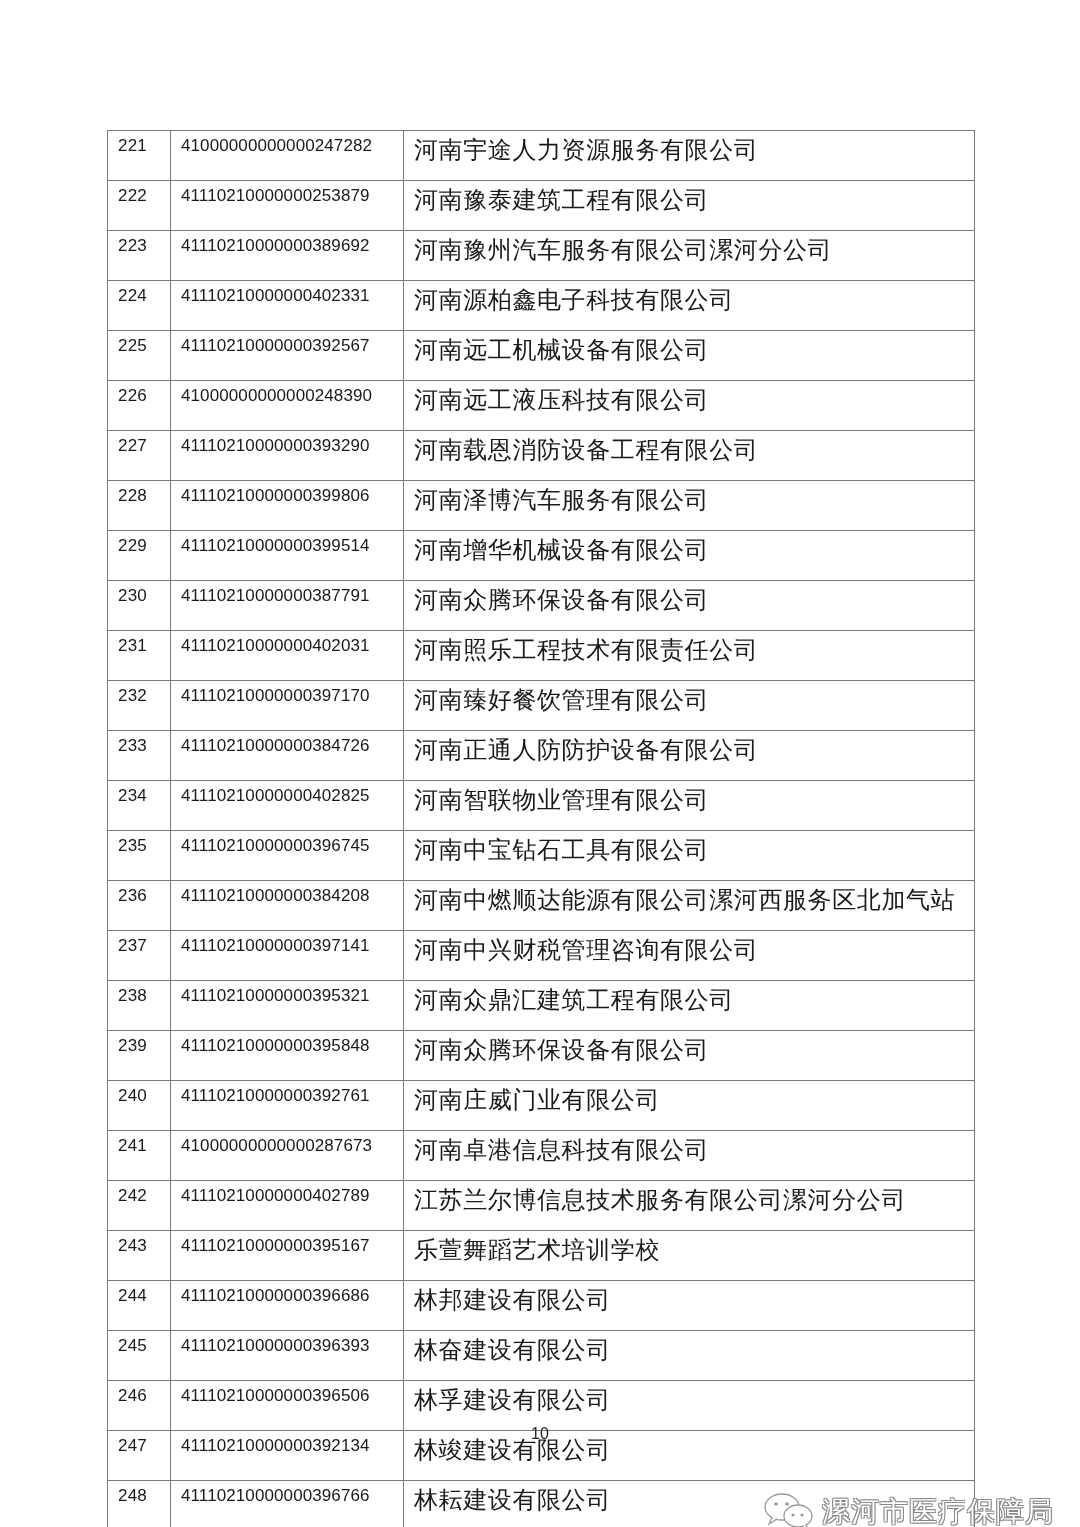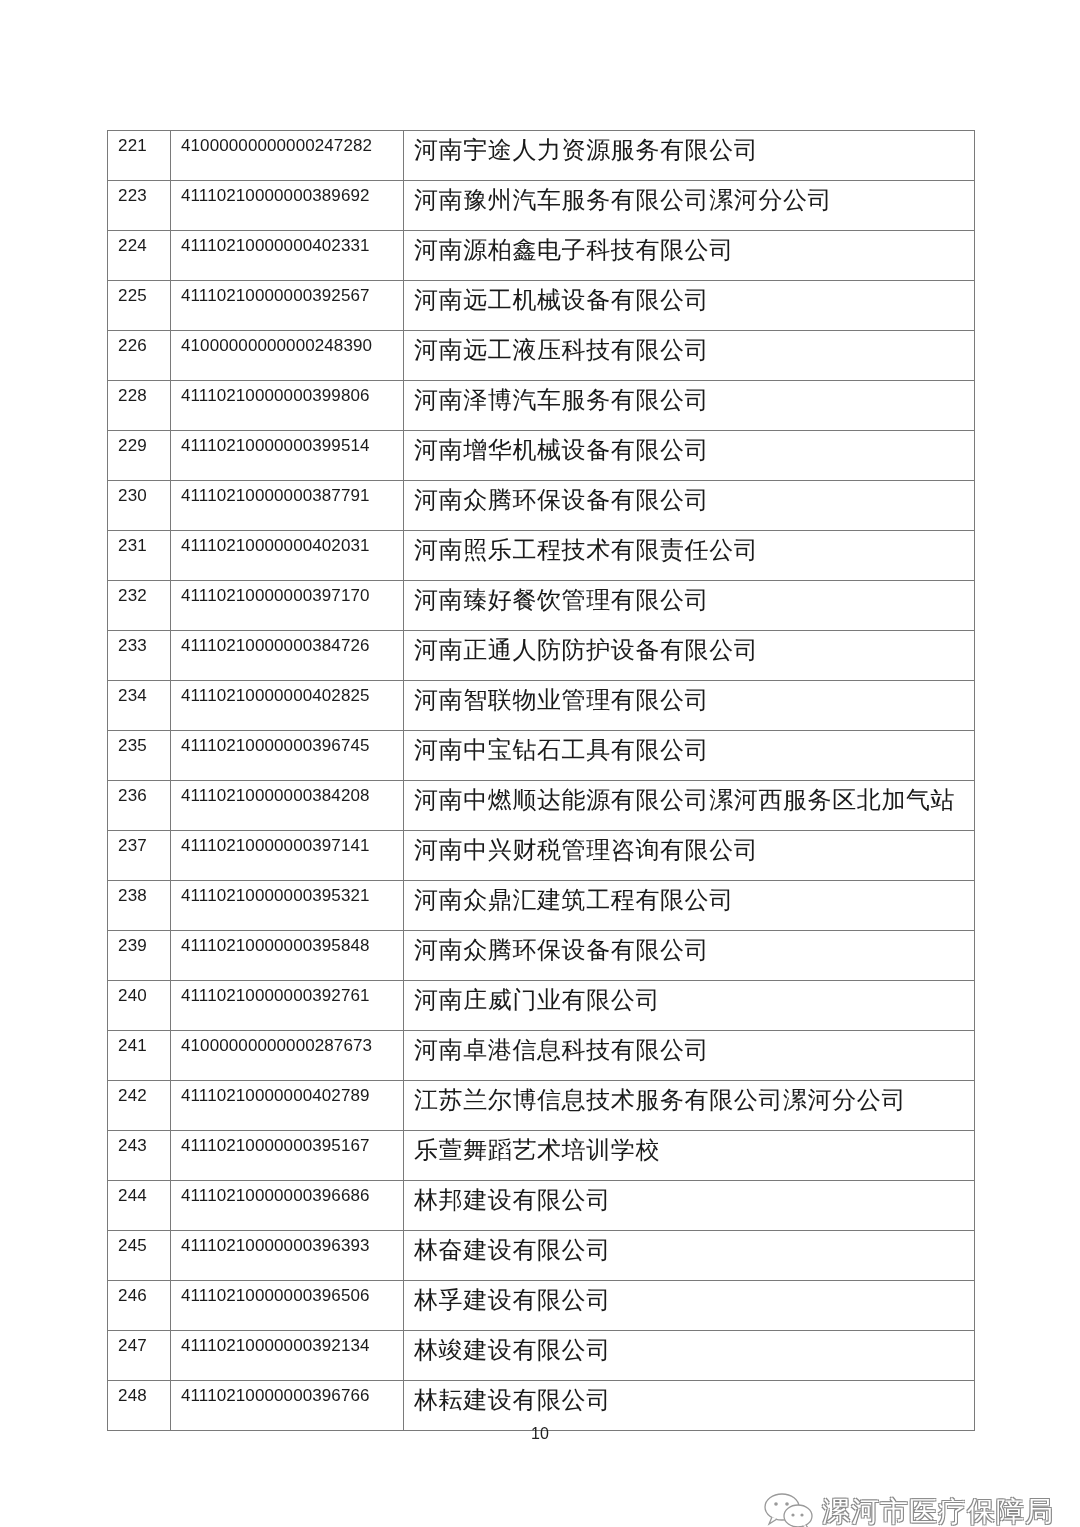--- a/index.html
+++ b/index.html
@@ -107,38 +107,48 @@
       <col class="c-name">
     </colgroup>
     <tbody id="roster-body">
 
     <tr>
           <td class="cell-idx">221</td>
           <td class="cell-code">41000000000000247282</td>
           <td class="cell-name">河南宇途人力资源服务有限公司</td>
         </tr>
         <tr>
+          <td class="cell-idx">222</td>
+          <td class="cell-code">41110210000000253879</td>
+          <td class="cell-name">河南豫泰建筑工程有限公司</td>
+        </tr>
+        <tr>
           <td class="cell-idx">223</td>
           <td class="cell-code">41110210000000389692</td>
           <td class="cell-name">河南豫州汽车服务有限公司漯河分公司</td>
         </tr>
         <tr>
           <td class="cell-idx">224</td>
           <td class="cell-code">41110210000000402331</td>
           <td class="cell-name">河南源柏鑫电子科技有限公司</td>
         </tr>
         <tr>
           <td class="cell-idx">225</td>
           <td class="cell-code">41110210000000392567</td>
           <td class="cell-name">河南远工机械设备有限公司</td>
         </tr>
         <tr>
           <td class="cell-idx">226</td>
           <td class="cell-code">41000000000000248390</td>
           <td class="cell-name">河南远工液压科技有限公司</td>
+        </tr>
+        <tr>
+          <td class="cell-idx">227</td>
+          <td class="cell-code">41110210000000393290</td>
+          <td class="cell-name">河南载恩消防设备工程有限公司</td>
         </tr>
         <tr>
           <td class="cell-idx">228</td>
           <td class="cell-code">41110210000000399806</td>
           <td class="cell-name">河南泽博汽车服务有限公司</td>
         </tr>
         <tr>
           <td class="cell-idx">229</td>
           <td class="cell-code">41110210000000399514</td>
           <td class="cell-name">河南增华机械设备有限公司</td>

